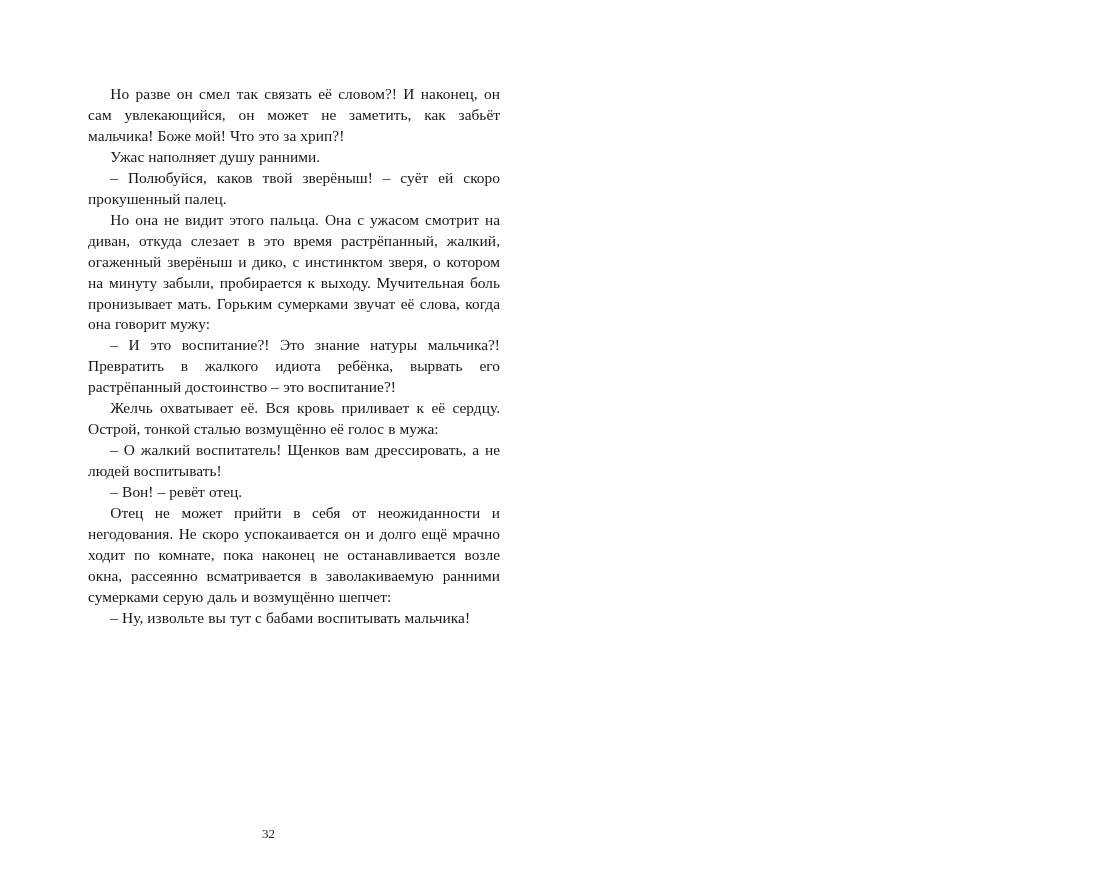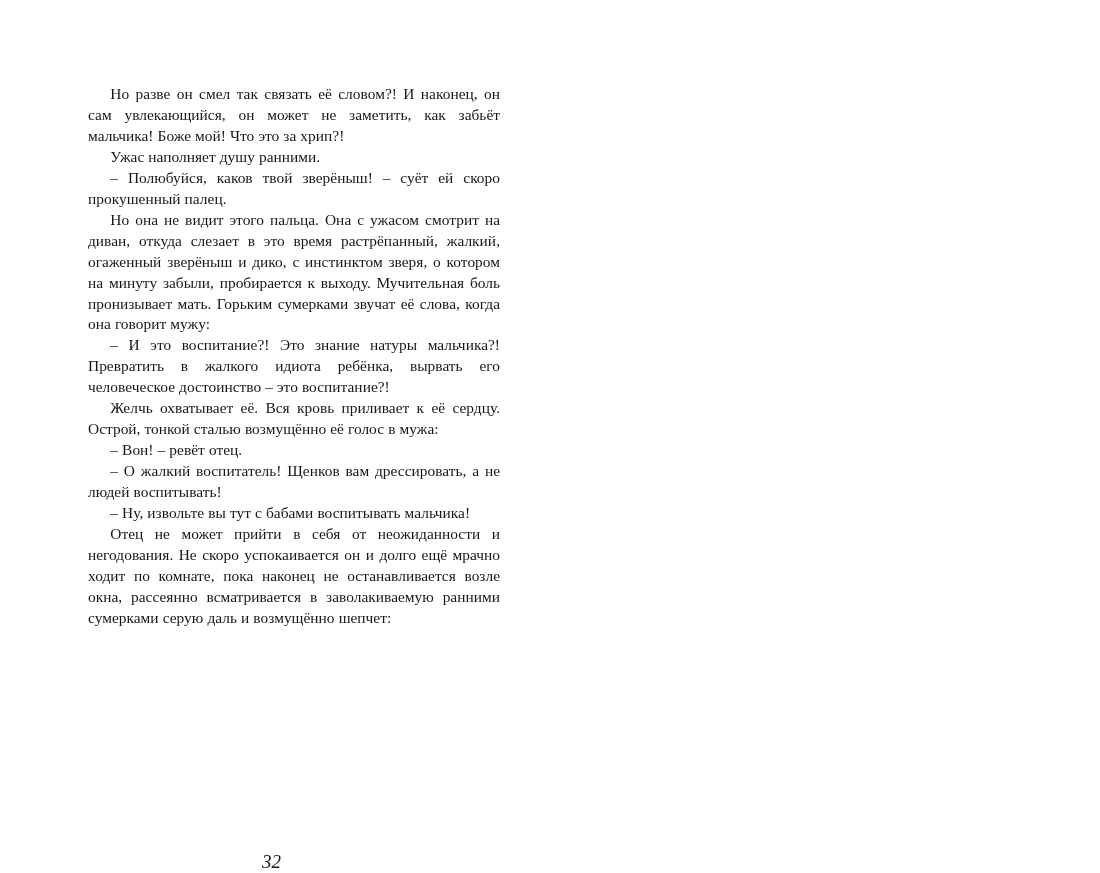--- a/index.html
+++ b/index.html
@@ -51,45 +51,44 @@
 
   .textblock p {
     margin: 0;
     text-indent: 1.45em;
   }
 
   
   .folio {
     position: absolute;
     left: 262px;
-    top: 816px;
-    font-size: 19px;
+    top: 788px;
+    font-size: 13px;
     line-height: 20px;
     color: #1a1a1d;
-    font-style: italic;
   }
 </style>
 </head>
 <body>
 
 <div class="spread">
 
   <div class="page page-left">
 
     <div class="textblock textblock-left">
       <p>Но разве он смел так связать её словом?! И наконец, он сам увлекающийся, он может не заметить, как забьёт мальчика! Боже мой! Что это за хрип?!</p>
       <p>Ужас наполняет душу ранними.</p>
       <p>– Полюбуйся, каков твой зверёныш! – суёт ей скоро прокушенный палец.</p>
       <p>Но она не видит этого пальца. Она с ужасом смотрит на диван, откуда слезает в это время растрёпанный, жалкий, огаженный зверёныш и дико, с инстинктом зверя, о котором на минуту забыли, пробирается к выходу. Мучительная боль пронизывает мать. Горьким сумерками звучат её слова, когда она говорит мужу:</p>
-      <p>– И это воспитание?! Это знание натуры мальчика?! Превратить в жалкого идиота ребёнка, вырвать его человеческое достоинство – это воспитание?!</p>
+      <p>– И это воспитание?! Это знание натуры мальчика?! Превратить в жалкого идиота ребёнка, вырвать его растрёпанный достоинство – это воспитание?!</p>
       <p>Желчь охватывает её. Вся кровь приливает к её сердцу. Острой, тонкой сталью возмущённо её голос в мужа:</p>
+      <p>– О жалкий воспитатель! Щенков вам дрессировать, а не людей воспитывать!</p>
       <p>– Вон! – ревёт отец.</p>
-      <p>– О жалкий воспитатель! Щенков вам дрессировать, а не людей воспитывать!</p>
+      <p>Отец не может прийти в себя от неожиданности и негодования. Не скоро успокаивается он и долго ещё мрачно ходит по комнате, пока наконец не останавливается возле окна, рассеянно всматривается в заволакиваемую ранними сумерками серую даль и возмущённо шепчет:</p>
       <p>– Ну, извольте вы тут с бабами воспитывать мальчика!</p>
-      <p>Отец не может прийти в себя от неожиданности и негодования. Не скоро успокаивается он и долго ещё мрачно ходит по комнате, пока наконец не останавливается возле окна, рассеянно всматривается в заволакиваемую ранними сумерками серую даль и возмущённо шепчет:</p>
     </div>
 
     <div class="folio">32</div>
   </div>
 
   <div class="page page-right">
 
     
 
     

